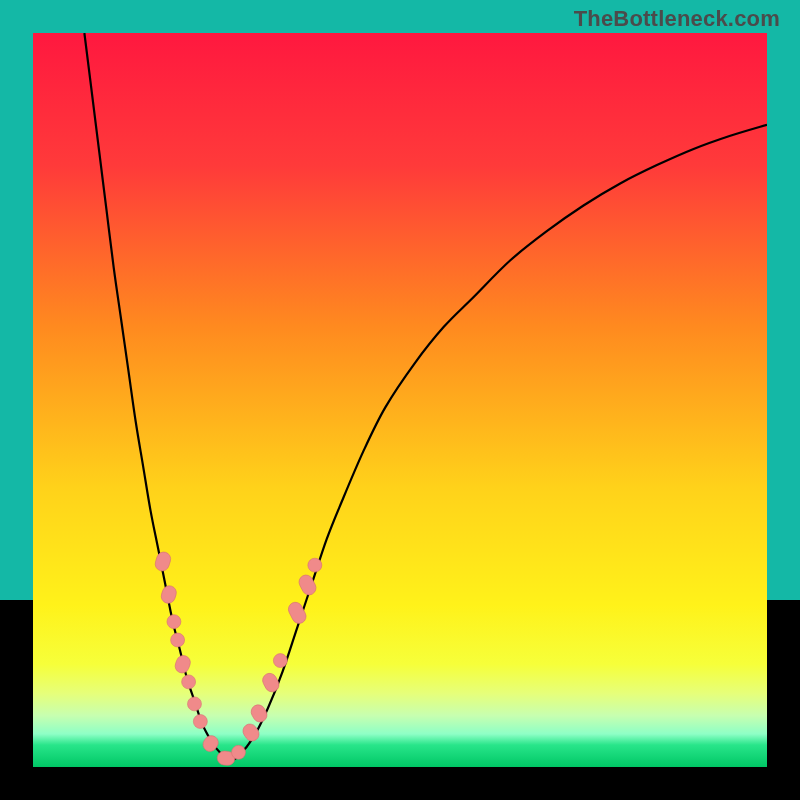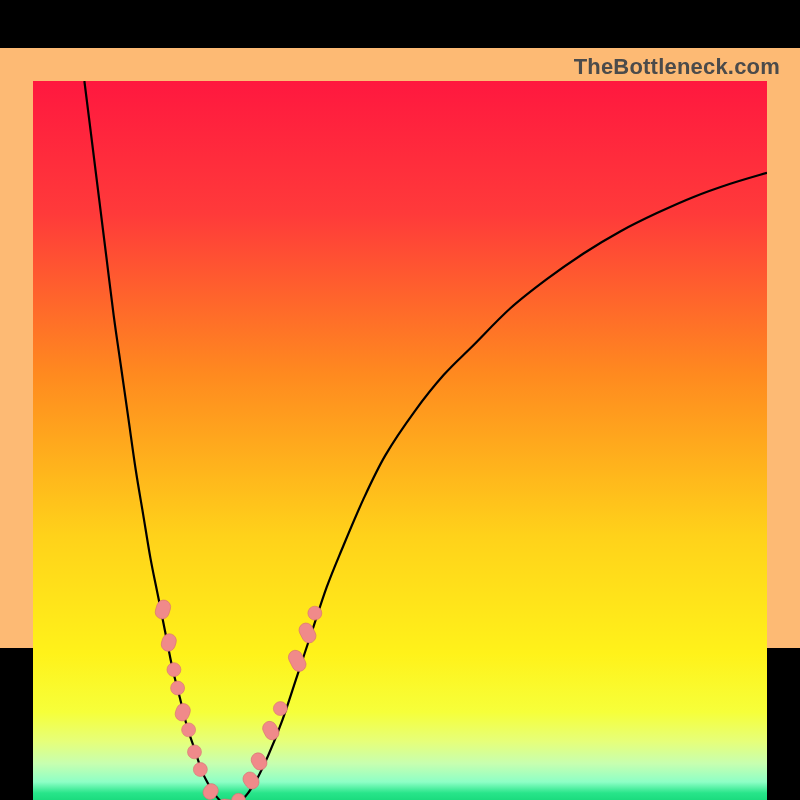--- a/index.html
+++ b/index.html
@@ -7,22 +7,21 @@
     padding: 0;
     width: 800px;
     height: 800px;
     background: #000;
     overflow: hidden;
   }
   .stage {
     position: relative;
     width: 800px;
     height: 600px;
-    background: #fdba74;
-    margin-top: 48px;
+    background: #14b8a6;
   }
   .plot-area {
     position: absolute;
     left: 33px;
     top: 33px;
     width: 734px;
     height: 734px;
     overflow: hidden;
   }
   .gradient {

